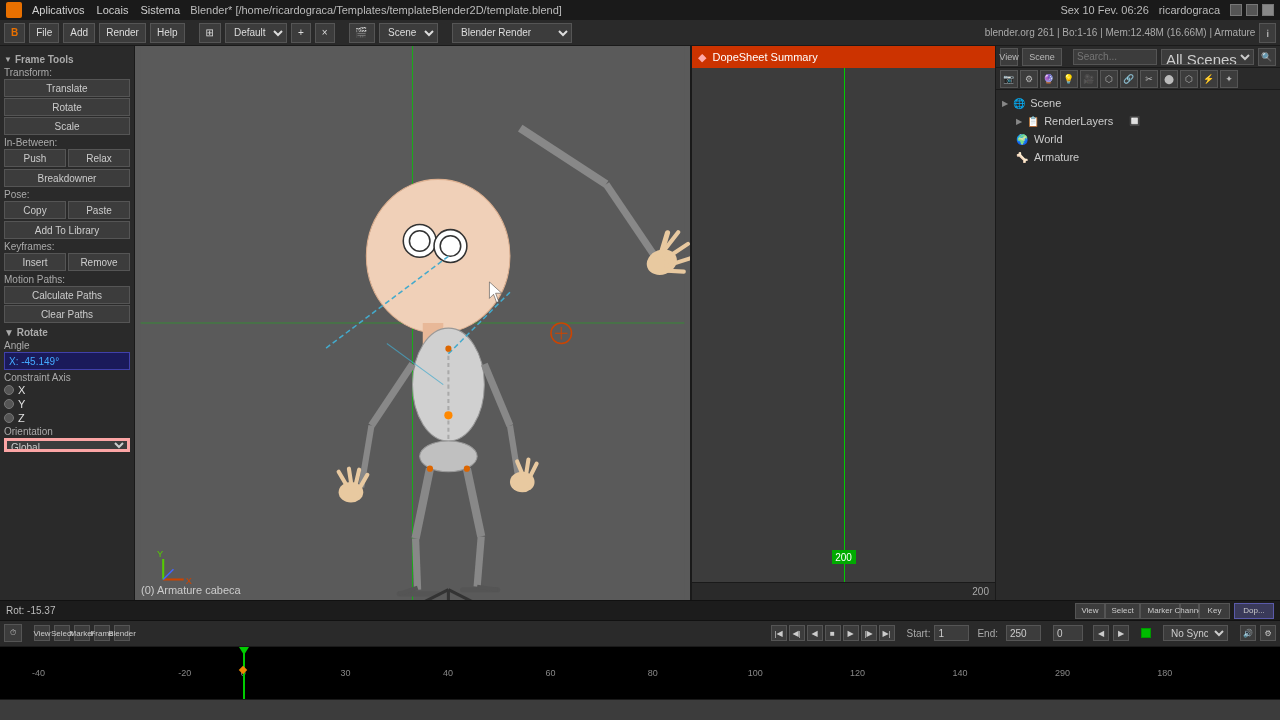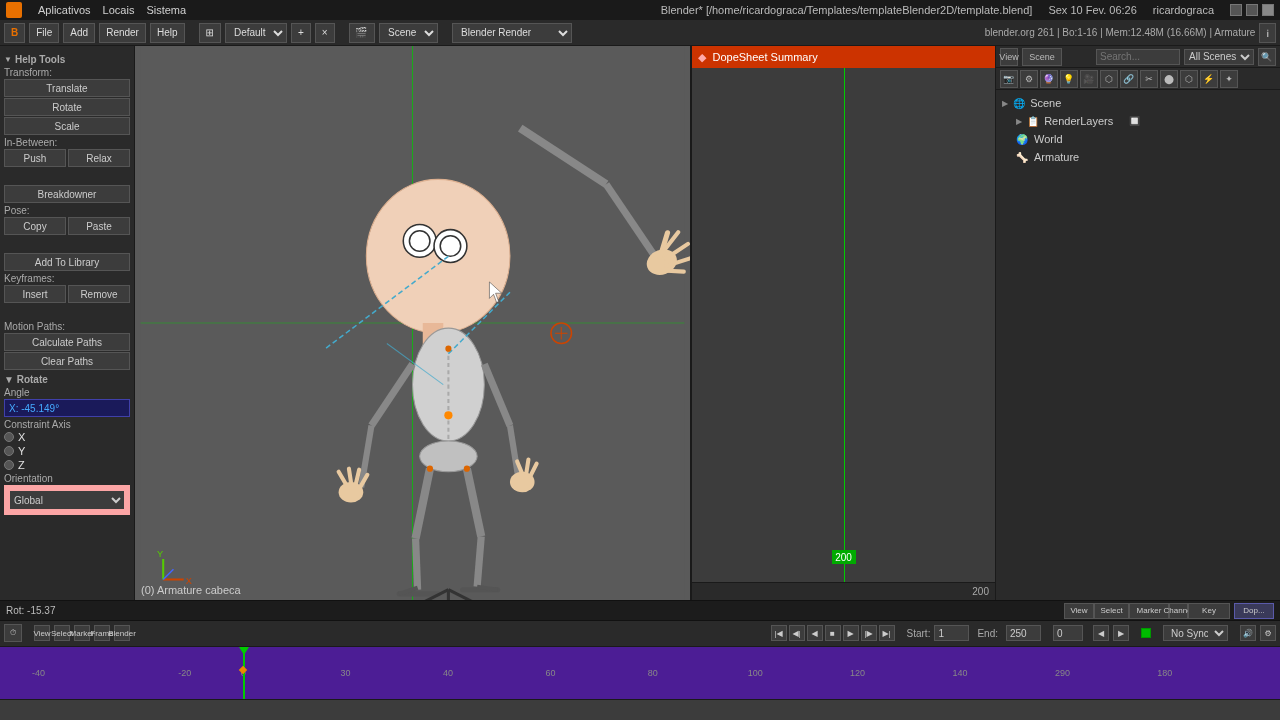--- a/index.html
+++ b/index.html
@@ -14,37 +14,37 @@
     }
 
     
     #top-bar {
       width: 100%;
       height: 20px;
       background: #1a1a1a;
       display: flex;
       align-items: center;
       padding: 0 6px;
-      gap: 16px;
+      gap: 10px;
       font-size: 11px;
       color: #d0d0d0;
     }
     #top-bar .app-icon {
       width: 16px; height: 16px;
       background: #e87000;
       border-radius: 2px;
       display: inline-block;
       flex-shrink: 0;
     }
     #top-bar .menu-items {
       display: flex; gap: 12px;
     }
     #top-bar .window-title {
       flex: 1;
-      text-align: right;
+      text-align: left;
       font-size: 11px;
       color: #bbb;
     }
     #top-bar .right-info {
       font-size: 11px;
       color: #bbb;
     }
     #top-bar .window-controls {
       display: flex; gap: 4px;
     }
@@ -119,21 +119,21 @@
       font-size: 10px;
       cursor: pointer;
       display: flex;
       align-items: center;
       justify-content: center;
       margin-bottom: 1px;
     }
     .sidebar-btn-row {
       display: flex;
       gap: 2px;
-      margin-bottom: 17px;
+      margin-bottom: 1px;
     }
     .sidebar-btn-row .sidebar-btn {
       flex: 1;
     }
     .sidebar-label {
       color: #aaa;
       font-size: 10px;
       margin: 2px 0 1px 0;
     }
     .angle-field {
@@ -156,23 +156,23 @@
     }
     .axis-dot {
       width: 10px; height: 10px;
       border-radius: 50%;
       background: #555;
       border: 1px solid #777;
       flex-shrink: 0;
     }
     .orientation-select {
       width: 100%;
-      height: 30px;
-      background: #3c3c3c;
-      border: 6px solid #fca5a5;
+      height: 14px;
+      background: #3c3c3c;
+      border: 3px solid #fca5a5;
       color: #ccc;
       font-size: 10px;
       margin-bottom: 2px;
     }
 
     
     #viewport {
       flex: 1;
       background: #5a5a5a;
       position: relative;
@@ -441,21 +441,21 @@
   <span style="flex:1;"></span>
   <span style="color:#aaa;font-size:10px;padding-left:35px;">blender.org 261 | Bo:1-16 | Mem:12.48M (16.66M) | Armature</span>
   <button class="toolbar-btn">ℹ</button>
 </div>
 
 <div style="display:flex; width:100%; height:554px;">
 
   <div id="left-sidebar">
     <div class="sidebar-section-title">
       <span class="arrow">▼</span>
-      <span>Help Tools</span>
+      <span>Frame Tools</span>
     </div>
 
     <div class="sidebar-label">Transform:</div>
     <button class="sidebar-btn">Translate</button>
     <button class="sidebar-btn">Rotate</button>
     <button class="sidebar-btn">Scale</button>
 
     <div class="sidebar-label">In-Between:</div>
     <div class="sidebar-btn-row">
       <button class="sidebar-btn">Push</button>
@@ -633,21 +633,21 @@
       <span style="font-size:10px; color:#aaa;">200</span>
     </div>
   </div>
 
   <div id="right-panel">
     <div id="right-header">
       <button class="right-icon-btn">View</button>
       <button class="right-icon-btn" style="width:40px;">Scene</button>
       <span style="flex:1;"></span>
       <input type="text" style="height: 16px; background: rgb(60, 60, 60); border: 1px solid rgb(85, 85, 85); color: rgb(204, 204, 204); font-size: 10px; padding: 0px 3px; width: 84px;" placeholder="Search...">
-      <select style="height:16px; background:#3c3c3c; border:1px solid #555; color:#ccc; font-size:10px;">
+      <select style="height:16px; background:#3c3c3c; border:1px solid #555; color:#ccc; font-size:15px;">
         <option>All Scenes</option>
       </select>
       <button class="right-icon-btn">🔍</button>
     </div>
     <div id="right-toolbar">
       <button class="right-icon-btn">📷</button>
       <button class="right-icon-btn">⚙</button>
       <button class="right-icon-btn">🔮</button>
       <button class="right-icon-btn">💡</button>
       <button class="right-icon-btn">🎥</button>
@@ -686,21 +686,21 @@
 </div>
 
 <div id="status-bar">
   <span>Rot: -15.37</span>
   <span style="flex:1;"></span>
 
   <button class="play-btn" style="width:30px;">View</button>
   <button class="play-btn" style="width:35px;">Select</button>
   <button class="play-btn" style="width:40px;">Marker</button>
   <button class="play-btn" style="width:19px;">Channel</button>
-  <button class="play-btn" style="width:42px;">Key</button>
+  <button class="play-btn" style="width:31px;">Key</button>
   <span style="width:4px;"></span>
   <button class="play-btn" style="width:40px; background:#3a3a5a; border-color:#5a5aaa;">Dop...</button>
 </div>
 
 <div id="timeline-area">
 
   <div id="timeline-header">
     <button class="play-btn" style="width:18px; height:18px;">⏱</button>
     <span style="width:4px;"></span>
     <button class="play-btn">View</button>
@@ -733,21 +733,21 @@
     <span class="frame-marker"></span>
     <span style="width:4px;"></span>
     <select class="frame-field" style="width:65px; height:16px;">
       <option>No Sync</option>
     </select>
     <span style="width:4px;"></span>
     <button class="play-btn">🔊</button>
     <button class="play-btn">⚙</button>
   </div>
 
-  <div id="timeline-numbers" style="position:relative; height:54px; background:#4c1d95; overflow:hidden;text-decoration:underline;">
+  <div id="timeline-numbers" style="position:relative; height:54px; background:#000000; overflow:hidden;text-decoration:underline;">
 
     <span class="t-num" style="left:3%;">-40</span>
     <span class="t-num" style="left:11%;margin-left:44px;">-20</span>
     <span class="t-num" style="left:19%;">0</span>
     <span class="t-num" style="left:27%;">30</span>
     <span class="t-num" style="left:35%;">40</span>
     <span class="t-num" style="left:43%;">60</span>
     <span class="t-num" style="left:51%;">80</span>
     <span class="t-num" style="left:59%;">100</span>
     <span class="t-num" style="left:67%;">120</span>

